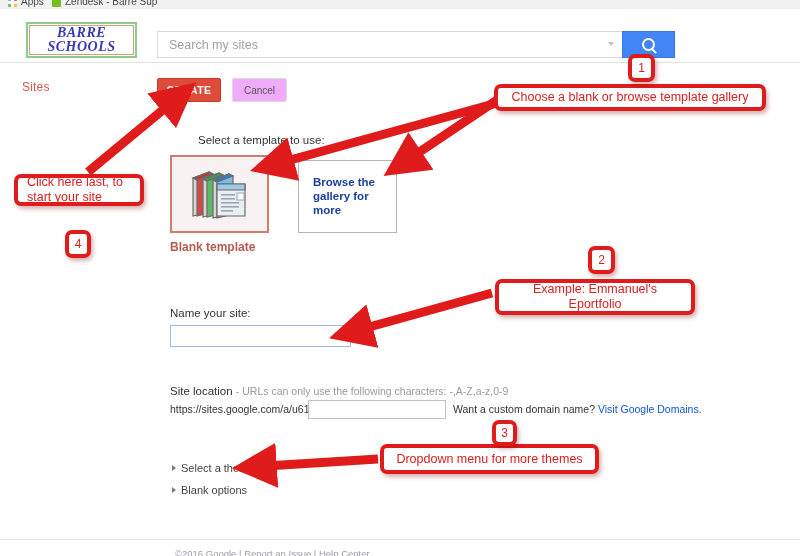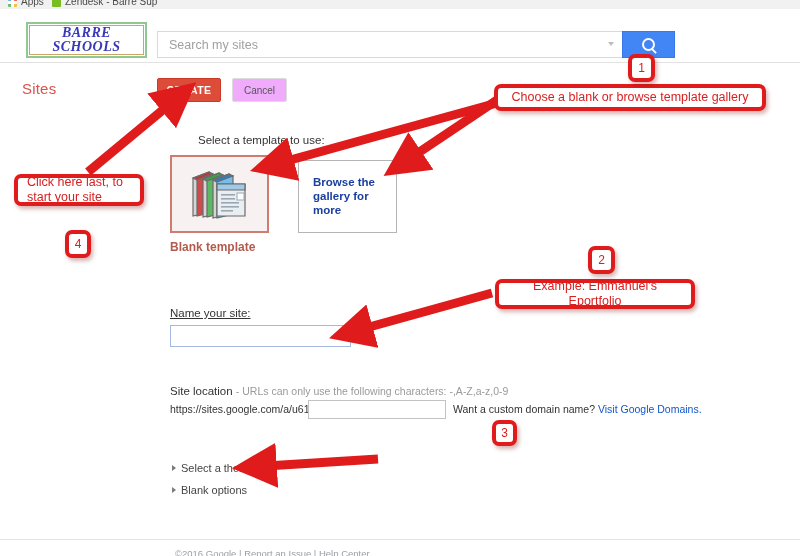--- a/index.html
+++ b/index.html
@@ -53,21 +53,21 @@
   .gbar {
     position: absolute;
     left: 0; top: 9px;
     width: 800px; height: 53px;
     background: #ffffff;
     border-bottom: 1px solid #e2e2e2;
   }
   .logo-box {
     position: absolute;
     left: 26px; top: 13px;
-    width: 121px; height: 36px;
+    width: 111px; height: 36px;
     border: 2px solid #8fc98f;
     background: #ffffff;
     box-sizing: border-box;
     padding: 1px;
   }
   .logo-inner {
     width: 100%; height: 100%;
     border: 1px solid #c8a56a;
     box-sizing: border-box;
     display: flex;
@@ -136,21 +136,21 @@
     right: -4px; bottom: -3px;
     width: 6px; height: 2px;
     background: #ffffff;
     transform: rotate(45deg);
   }
 
   
   .page-title {
     position: absolute;
     left: 22px; top: 80px;
-    font-size: 15px;
+    font-size: 12px;
     color: #d9544f;
     letter-spacing: 0.2px;
   }
   .btn-create {
     position: absolute;
     left: 157px; top: 78px;
     width: 64px; height: 24px;
     background: #dd4b39;
     border: 1px solid #c93b28;
     border-radius: 2px;
@@ -222,21 +222,20 @@
     color: #1a3f9e;
     line-height: 14px;
     width: 72px;
   }
 
   .lbl-name-site {
     position: absolute;
     left: 170px; top: 307px;
     font-size: 11.5px;
     color: #333333;
-    text-decoration: underline;
   }
   .input-name {
     position: absolute;
     left: 170px; top: 325px;
     width: 181px; height: 22px;
     border: 1px solid #a2b8de;
     background: #ffffff;
     box-sizing: border-box;
     font-family: "Liberation Sans", sans-serif;
     font-size: 12px;
@@ -475,20 +474,23 @@
 
       <path d="M88,172 L170,104"></path>
     </g>
   </svg>
 <div class="callout" style="left: 494px; top: 84px; width: 272px; height: 27px;">
       <span>Choose a blank or browse template gallery</span>
     </div>
     <div class="callout left-align" style="left: 14px; top: 174px; width: 130px; height: 32px;">
       <span>Click here last, to start your site</span>
     </div>
-    <div class="callout" style="left: 495px; top: 279px; width: 200px; height: 30px;">
+    <div class="callout" style="left: 495px; top: 279px; width: 200px; height: 36px;">
       <span>Example: Emmanuel's Eportfolio</span>
+    </div>
+    <div class="callout" style="left: 380px; top: 444px; width: 219px; height: 30px;">
+      <span>Dropdown menu for more themes</span>
     </div>
     <div class="badge" style="left: 628px; top: 54px; width: 27px; height: 28px;">1</div>
     <div class="badge" style="left: 588px; top: 246px; width: 27px; height: 28px;">2</div>
     <div class="badge" style="left: 492px; top: 420px; width: 25px; height: 26px;">3</div>
     <div class="badge" style="left: 65px; top: 230px; width: 26px; height: 28px;">4</div>
   </div>
 
 </body></html>

